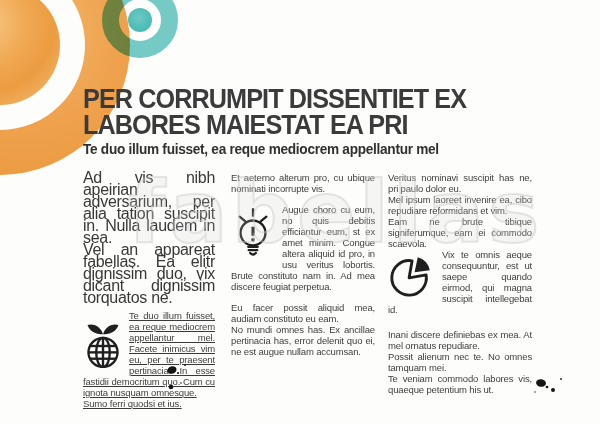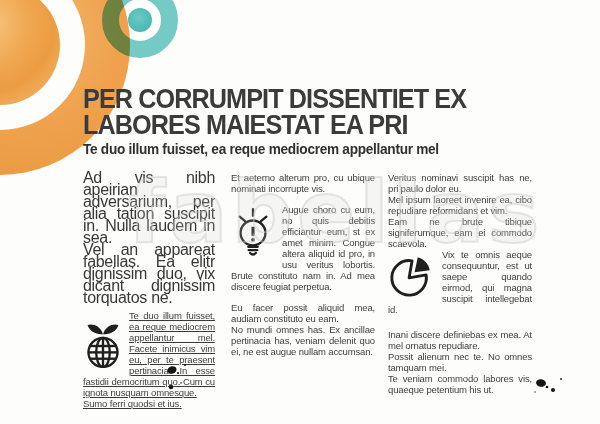--- a/index.html
+++ b/index.html
@@ -136,21 +136,21 @@
             <circle cx="23" cy="37.2" r="1.9" fill="#1f1f1f" stroke="none"></circle>
           </g>
         </svg>
         <p class="small">
           <span>Augue choro cu eum, no quis debitis efficiantur eum, st ex amet minim.</span>
           <span>Congue altera aliquid id pro, in usu veritus lobortis. Brute constituto nam in. Ad mea discere feugiat perpetua.</span>
         </p>
       </div>
       <div class="mt10">
         <p class="small">Eu facer possit aliquid mea, audiam constituto eu eam.</p>
-        <p class="small">No mundi omnes has. Ex ancillae pertinacia has, veniam delenit quo ei, ne est augue nullam accumsan.</p>
+        <p class="small">No mundi omnes has. Ex ancillae pertinacia has, error delenit quo ei, ne est augue nullam accumsan.</p>
       </div>
     </div>
 
     <div class="col col3">
       <p class="small">Veritus nominavi suscipit has ne, pri paulo dolor eu.</p>
       <p class="small">Mel ipsum laoreet invenire ea, cibo repudiare reformidans et vim.</p>
       <p class="small">Eam ne brute tibique signiferumque, eam ei commodo scaevola.</p>
       <div class="wrapblock">
         <svg class="icon-float pie" width="48" height="48" viewBox="0 0 50 50">
           <path d="M25.1,11.3 A18,18 0 1 0 39.7,25.9 L22,29 Z" fill="none" stroke="#1f1f1f" stroke-width="3" stroke-linejoin="round"></path>

